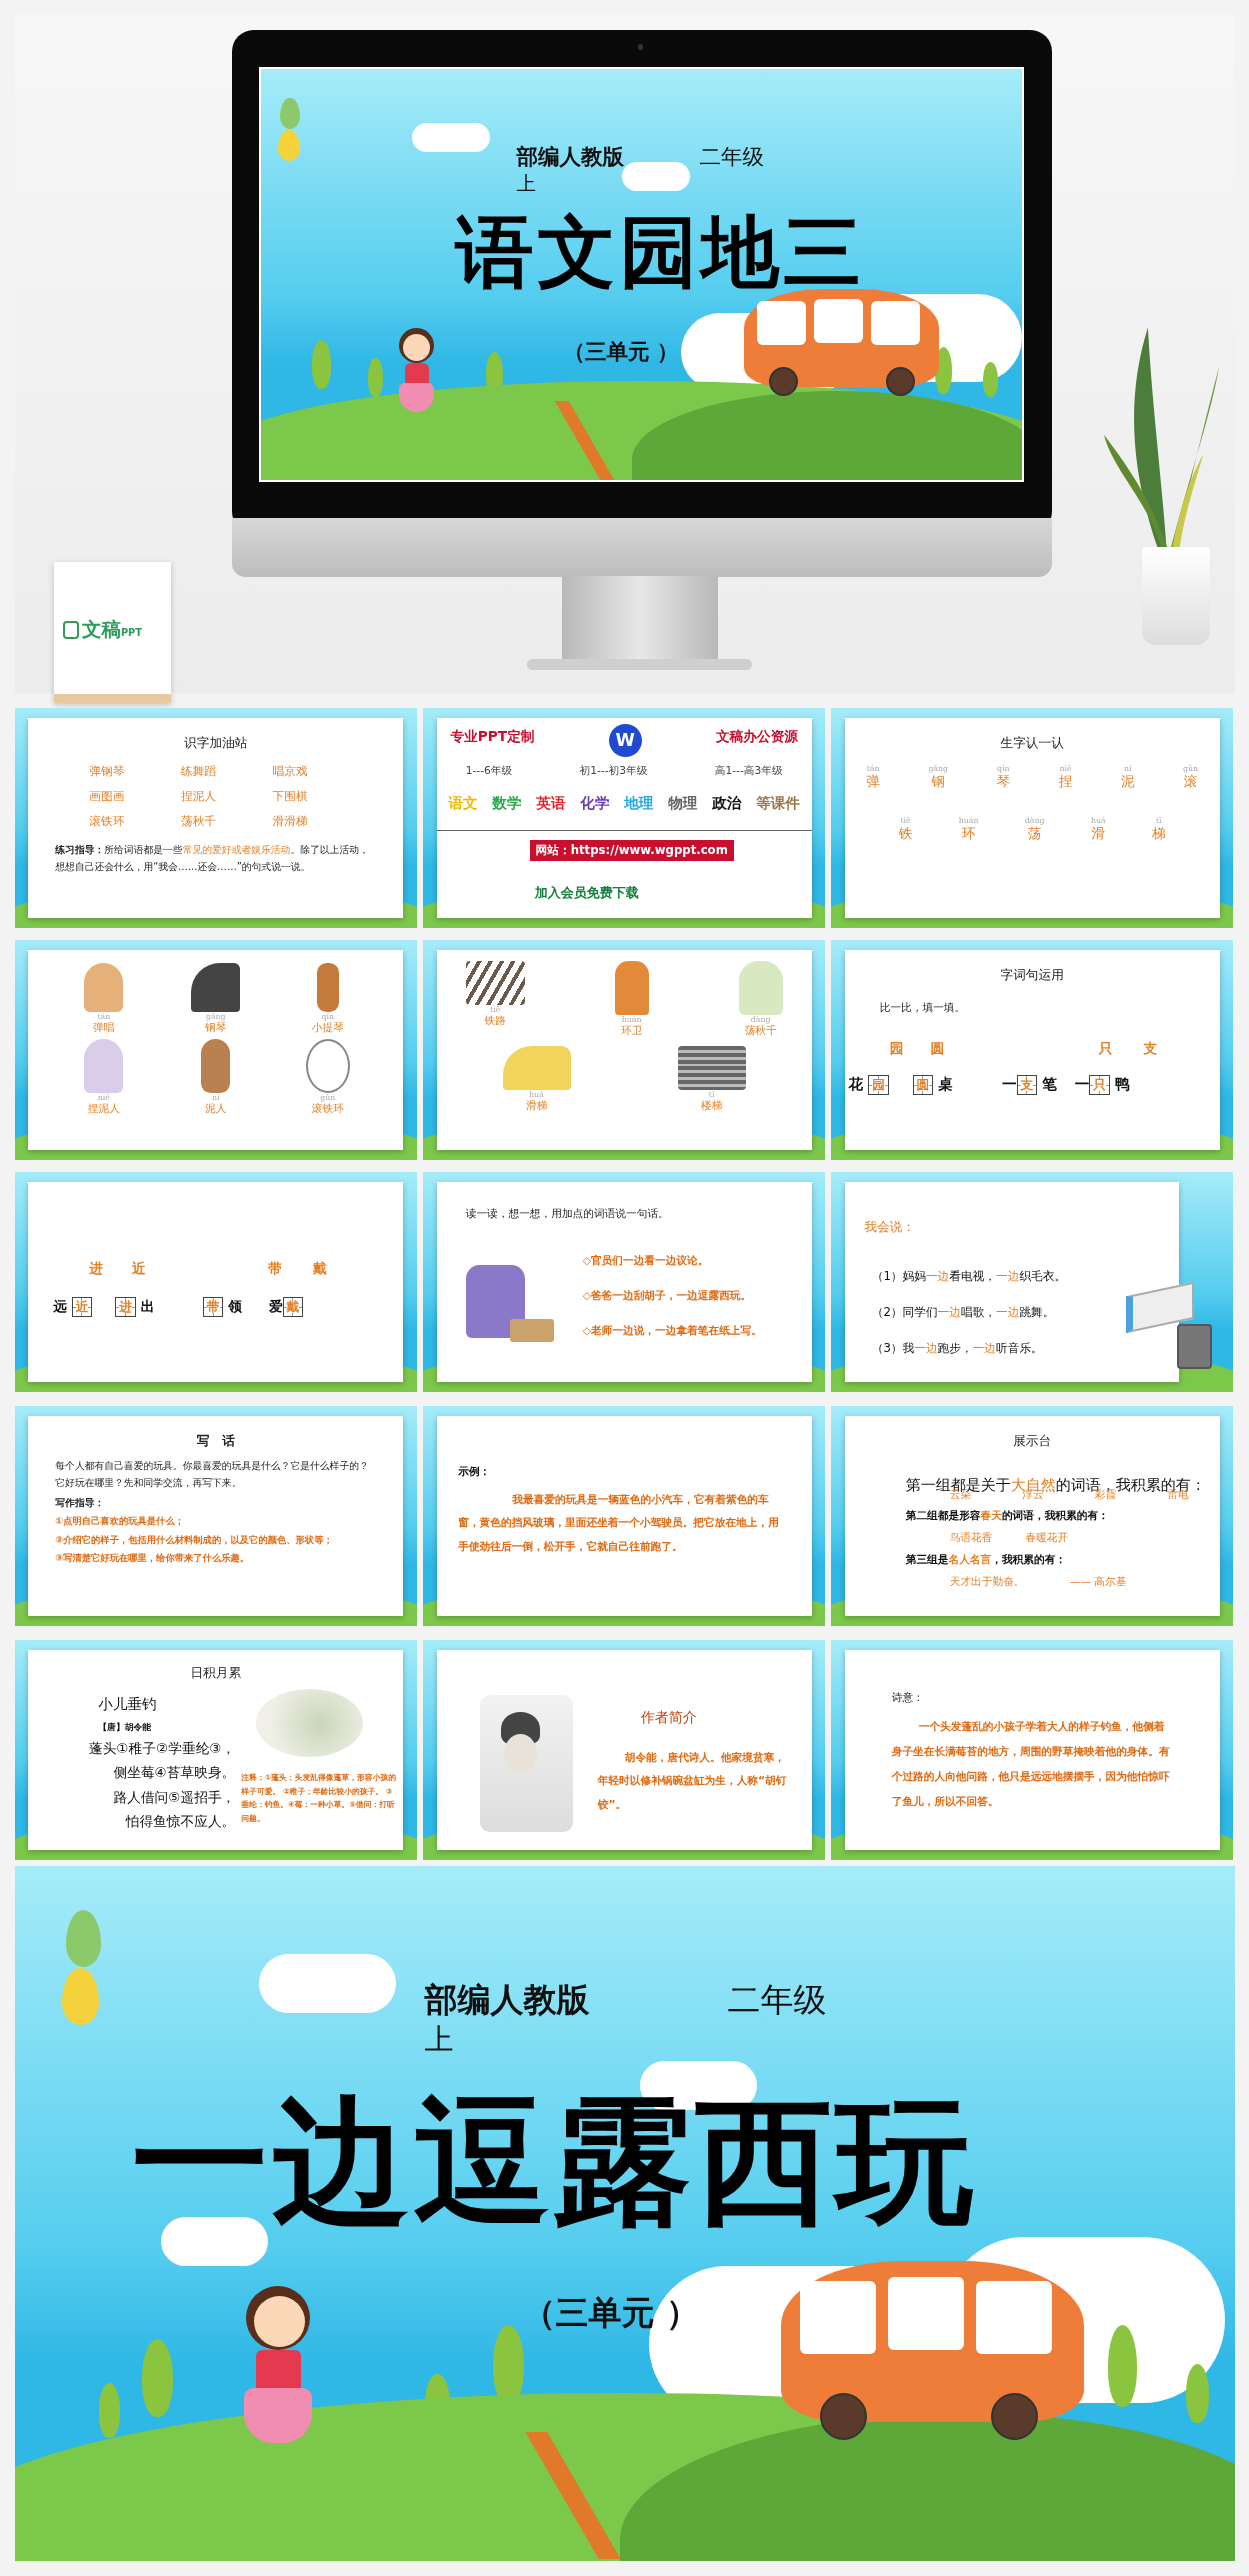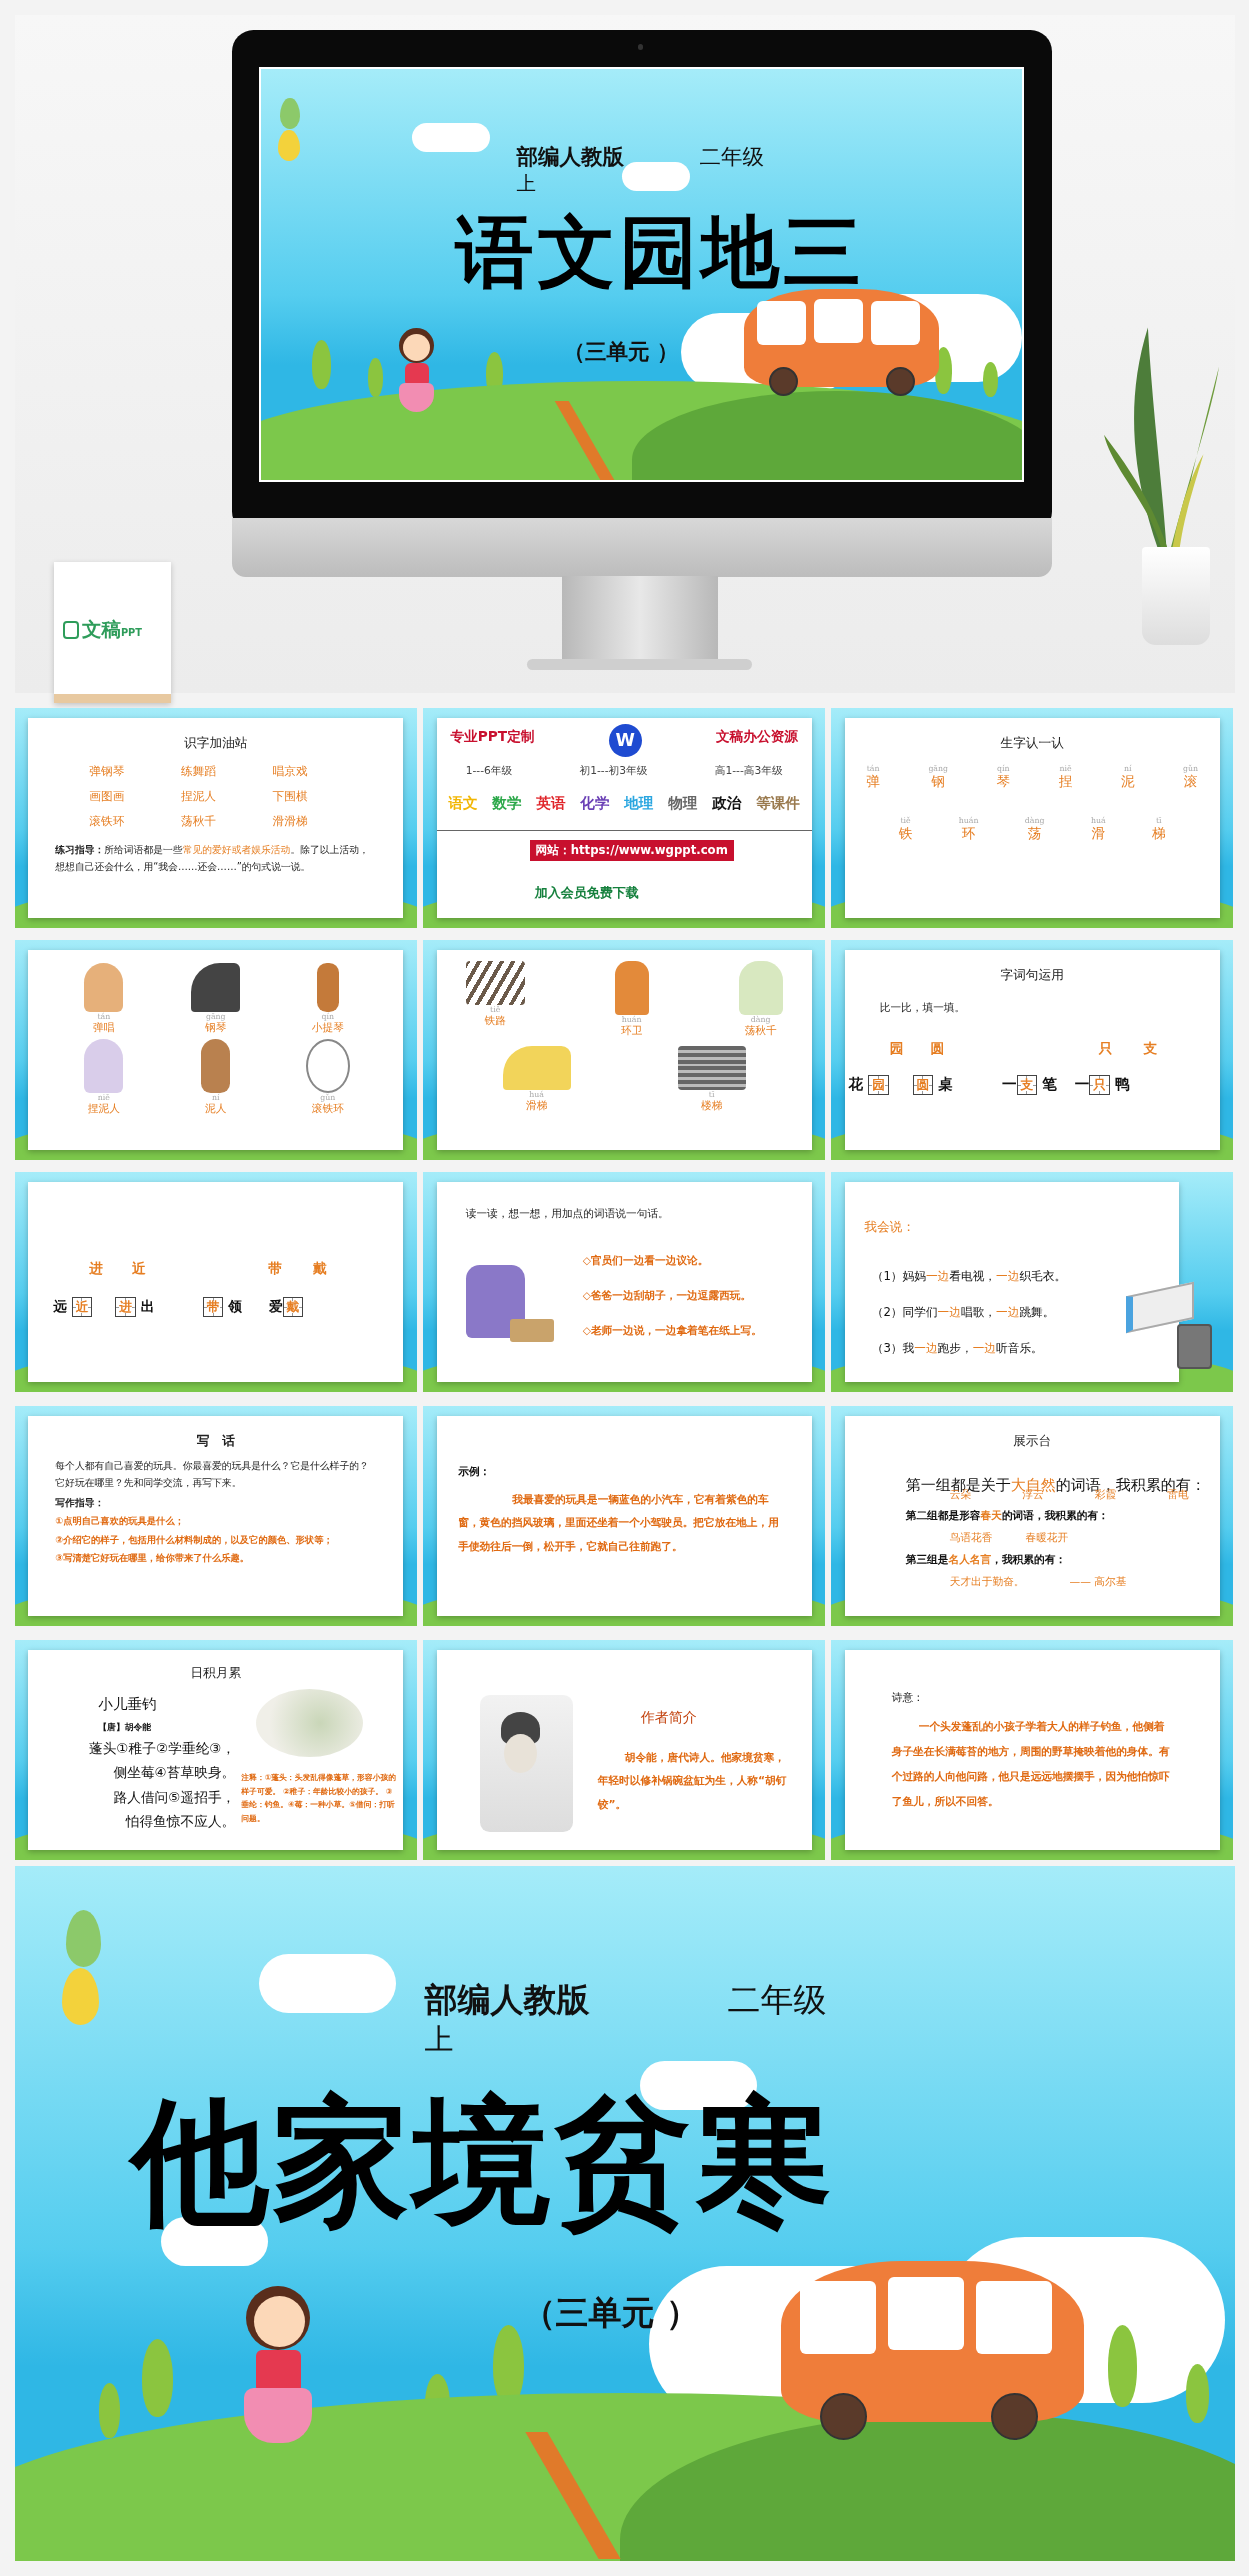--- a/index.html
+++ b/index.html
@@ -485,21 +485,21 @@
   <div class="tree" style="left:410px;top:508px;width:25px;height:59px"></div>
   <div class="tree" style="left:1093px;top:459px;width:29px;height:82px"></div>
   <div class="tree" style="left:1171px;top:498px;width:23.4px;height:59px"></div>
   <div class="hill" style="top:527px;height:254px"></div>
   <div class="hill2" style="left:605px;top:547px;width:683px;height:254px"></div>
   <div class="path" style="left:547px;top:566px;height:127px;width:21.5px"></div>
 
   <div class="t-sub1" style="left:410px;top:112px;font-size:33px">部编人教版</div>
   <div class="t-sub2" style="left:410px;top:154px;font-size:29px">上</div>
   <div class="t-sub2" style="left:713px;top:112px;font-size:33px">二年级</div>
-  <div class="t-main" style="left:117px;top:205px;font-size:137px">他家境贫寒</div>
+  <div class="t-main" style="left:117px;top:205px;font-size:137px">一边逗露西玩</div>
   <div class="t-unit" style="left:508px;top:425px;font-size:33px">（三单元 ）</div>
 
   <div class="girl" style="left:210px;top:420px;width:107px;height:244px">
     <div class="head" style="left:21.5px;top:0;width:64px;height:64px"></div>
     <div class="face" style="left:29px;top:9.8px;width:51px;height:51px"></div>
     <div class="shirt" style="left:31px;top:64px;width:45px;height:43px"></div>
     <div class="dress" style="left:19.5px;top:102px;width:68px;height:55px"></div>
   </div>
   <div class="bus" style="left:766px;top:395px;width:303px;height:161px">
     <div class="win" style="left:19.5px;top:19.5px;width:76px;height:73px"></div>

